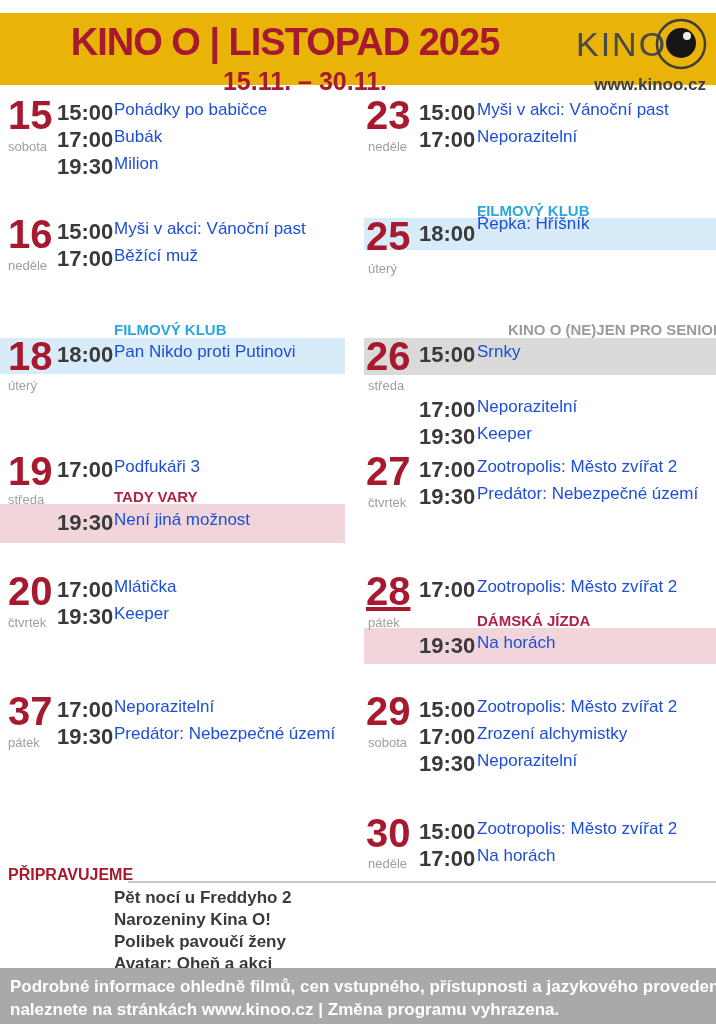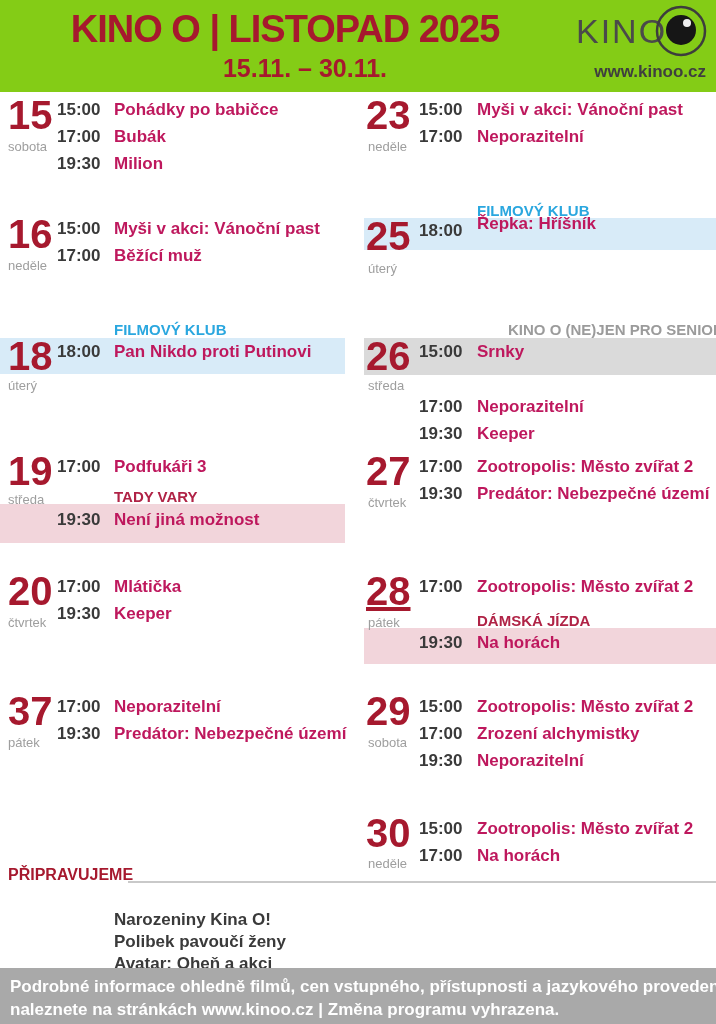--- a/index.html
+++ b/index.html
@@ -1,21 +1,21 @@
 <!DOCTYPE html>
 <html><head>
 <meta charset="utf-8">
 <style>
   html,body { margin:0; padding:0; background:#ffffff; }
   .page {
     position:relative; width:716px; height:1024px; background:#ffffff;
     font-family:"Liberation Sans", sans-serif; overflow:hidden;
   }
   
-  .header { position:absolute; left:0; top:0; width:716px; height:92px; background:#84cc16; }
+  .header { position:absolute; left:0; top:13px; width:716px; height:72px; background:#eab308; }
   .header-title {
     position:absolute; left:0; top:8px; width:570px; text-align:center;
     font-size:38px; font-weight:bold; color:#a6192e; letter-spacing:-1px; white-space:nowrap;
   }
   .header-range {
     position:absolute; left:20px; top:54px; width:570px; text-align:center;
     font-size:25px; font-weight:bold; color:#a6192e;
   }
   .logo { position:absolute; right:6px; top:4px; }
   .website { position:absolute; right:10px; top:62px; font-size:17px; font-weight:bold; color:#3f3f3f; text-decoration:none; }
@@ -24,22 +24,22 @@
   .band { position:absolute; }
   .band.blue { background:#d8ebf8; }
   .band.pink { background:#f2d5db; }
   .band.gray { background:#dadada; }
   .lband { left:0; width:345px; }
   .rband { left:364px; width:352px; }
 
   
   .day-num { position:absolute; font-size:40px; font-weight:bold; color:#a6192e; line-height:1; white-space:nowrap; }
   .wd { position:absolute; font-size:13px; color:#9e9e9e; white-space:nowrap; }
-  .time { position:absolute; font-size:17px; font-weight:bold; color:#3a3a3a; white-space:nowrap; }
-  .title { position:absolute; font-size:17px; font-weight:bold; color:#be185d; white-space:nowrap; }
+  .time { position:absolute; font-size:22px; font-weight:bold; color:#3a3a3a; white-space:nowrap; }
+  .title { position:absolute; font-size:17px; font-weight:normal; color:#1d4ed8; white-space:nowrap; }
   .slabel { position:absolute; font-size:15px; font-weight:bold; white-space:nowrap; }
   .slabel.blue { color:#2aa7df; }
   .slabel.red { color:#b02346; }
   .slabel.gray { color:#9b9b9b;margin-left:31px; }
 
   
   .lc-num { left:8px; }  .lc-wd { left:8px; }  .lc-time { left:57px; }  .lc-title { left:114px; }
   .rc-num { left:366px; } .rc-wd { left:368px; } .rc-time { left:419px; } .rc-title { left:477px; }
 
   
@@ -174,20 +174,21 @@
 
   <div class="day-num rc-num" style="top:813px;">30</div>
   <div class="wd rc-wd" style="top:856px;">neděle</div>
   <div class="time rc-time" style="top:819px;">15:00</div>
   <div class="title rc-title" style="top:819px;">Zootropolis: Město zvířat 2</div>
   <div class="time rc-time" style="top:846px;">17:00</div>
   <div class="title rc-title" style="top:846px;">Na horách</div>
 
   <div class="upc-heading">PŘIPRAVUJEME</div>
   <div class="upc-line"></div>
+  <div class="upc-item" style="top:888px;">Pět nocí u Freddyho 2</div>
   <div class="upc-item" style="top:932px;">Polibek pavoučí ženy</div>
   <div class="upc-item" style="top:910px;">Narozeniny Kina O!</div>
   <div class="upc-item" style="top:954px;">Avatar: Oheň a akci</div>
 
   <div class="footer">
     <div>Podrobné informace ohledně filmů, cen vstupného, přístupnosti a jazykového provedení</div>
     <div>naleznete na stránkách www.kinoo.cz | Změna programu vyhrazena.</div>
   </div>
 
 </div>

